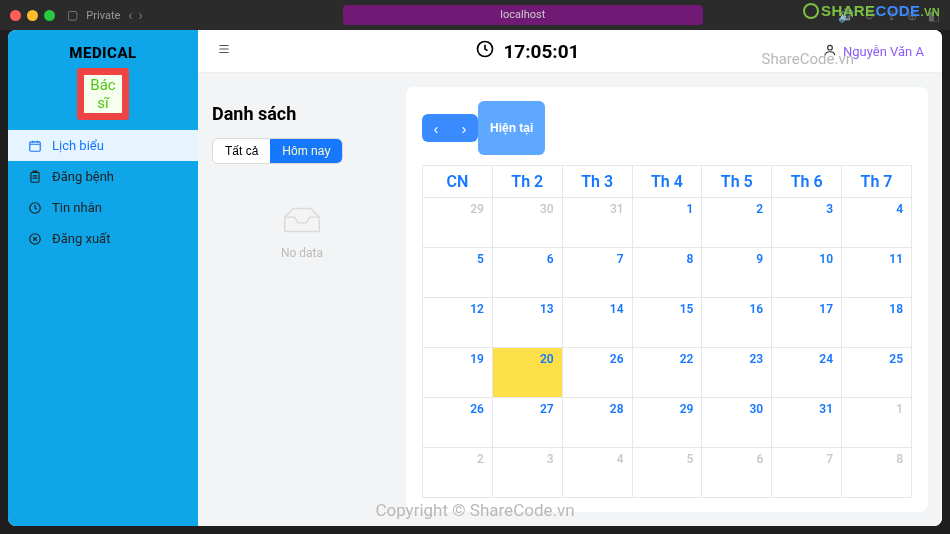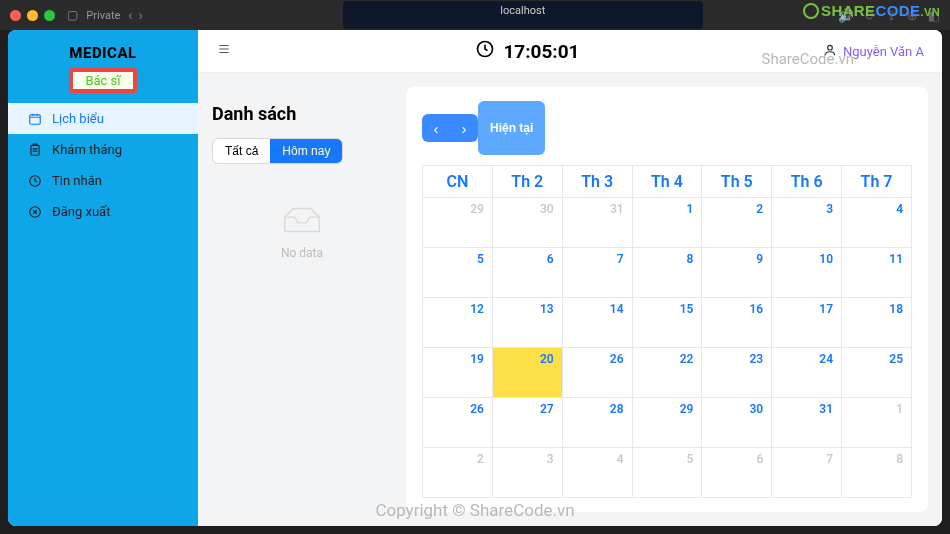--- a/index.html
+++ b/index.html
@@ -24,22 +24,22 @@
   .traffic { display: flex; gap: 6px; margin-right: 12px; }
   .traffic span { width: 11px; height: 11px; border-radius: 50%; }
   .tl-red { background: #ff5f56; }
   .tl-yellow { background: #ffbd2e; }
   .tl-green { background: #27c93f; }
   .priv-label { color:#999; font-size:11px; margin-right:8px;}
   .nav-arrows { display:flex; gap:6px; color:#777; font-size:14px; margin-right:20px;}
   .addr {
     flex: 0 0 360px;
     margin-left: 180px;
-    background:#0f172a;
-    height:28px;
+    background:#701a75;
+    height:20px;
     border-radius:4px;
     text-align:center;
     color:#ccc;
     font-size:11px;
     line-height:20px;
   }
   .addr-right { margin-left:auto; display:flex; gap:10px; color:#666; font-size:13px;}
   
   .app {
     position: absolute;
@@ -58,25 +58,25 @@
   .brand {
     text-align:center;
     font-weight:800;
     font-size:15px;
     letter-spacing:0.5px;
     margin-bottom:6px;
   }
   .role-badge {
     display:block;
     margin: 0 auto 10px;
-    width:68px;
-    text-align:center;
-    font-size:13px;
+    width:52px;
+    text-align:center;
+    font-size:15px;
     color:#52c41a;
-    border:4px solid #ef4444;
+    border:7px solid #ef4444;
     background:#f6ffed;
     border-radius:3px;
     padding:1px 0;
   }
   .nav-item {
     display:flex;
     align-items:center;
     gap:10px;
     padding: 8px 20px;
     font-size:13px;
@@ -293,21 +293,21 @@
       </span>
       <span>Lịch biểu</span>
     </div>
     <div class="nav-item">
       <span class="ic">
         <svg width="14" height="14" viewBox="0 0 24 24" fill="none" stroke-width="2">
             <rect x="5" y="4" width="14" height="17" rx="2"></rect>
             <path d="M9 4V2h6v2M8 10h8M8 14h8"></path>
           </svg>
       </span>
-      <span>Khám tháng</span>
+      <span>Đăng bệnh</span>
     </div>
     <div class="nav-item">
       <span class="ic">
         <svg width="14" height="14" viewBox="0 0 24 24" fill="none" stroke-width="2">
             <circle cx="12" cy="12" r="9"></circle>
             <path d="M12 7v5l3 2"></path>
           </svg>
       </span>
       <span>Tin nhắn</span>
     </div>

